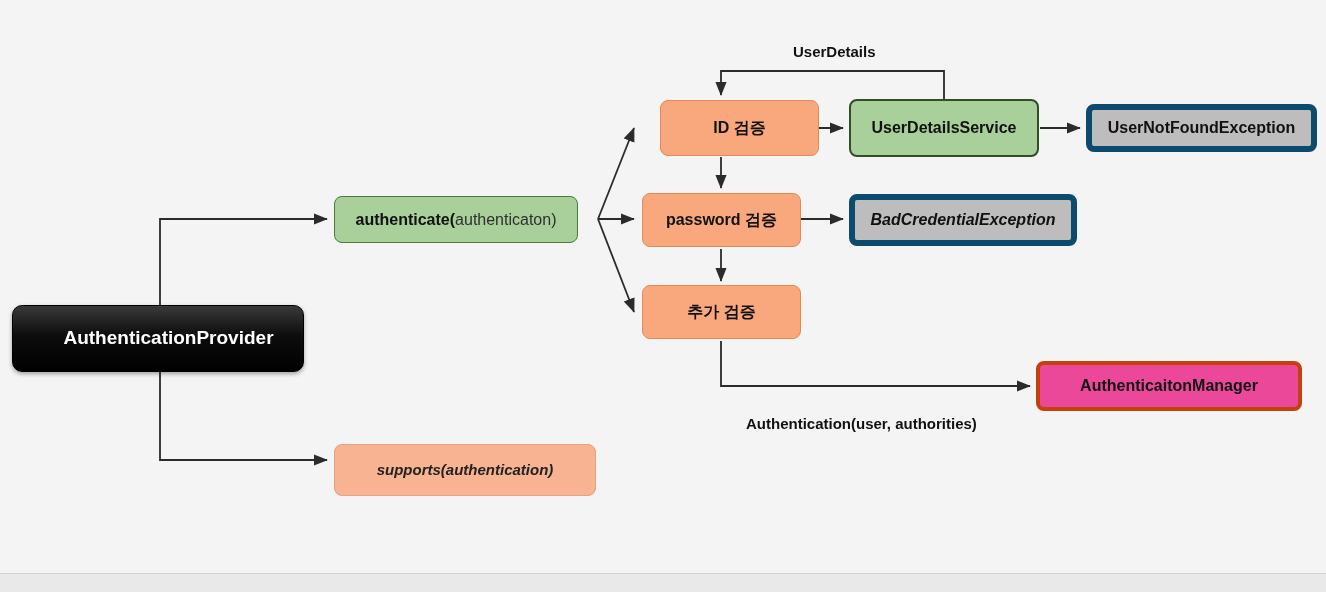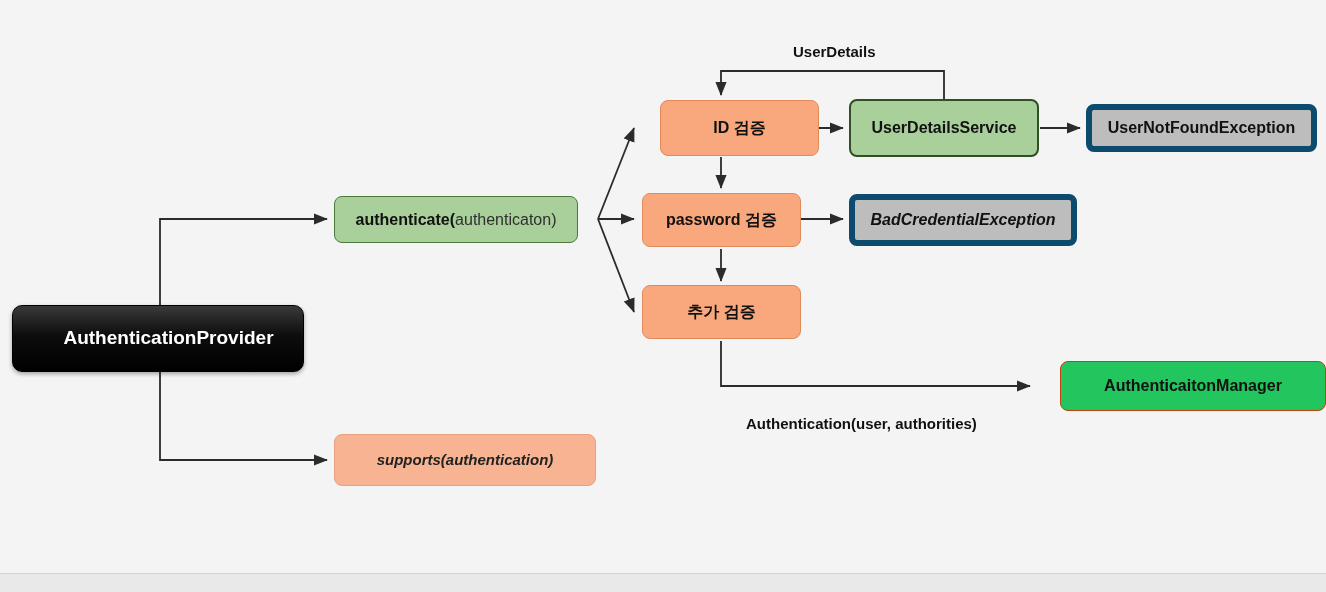--- a/index.html
+++ b/index.html
@@ -67,25 +67,24 @@
     color: #222;
     font-size: 15px;
   }
   .n-gray {
     background: #bdbdbd;
     border: 6px solid #0c4a6e;
     color: #111;
     font-size: 16px;
   }
   .n-yellow {
-    background: #22c55e;
-    border: 1px solid #c2410c;
+    background: #ec4899;
+    border: 4px solid #c2410c;
     color: #111;
     font-size: 16px;
-    margin-left: 24px;
   }
   .lbl-italic {
     font-style: italic;
     font-weight: bold;
   }
   .n-auth-label .thin {
     font-weight: normal;
     color: #2f2f2f;
   }
   .edge-label {
@@ -147,21 +146,21 @@
 
   <div class="node n-provider" style="left:12px; top:305px; width:292px; height:67px;">
     <span>AuthenticationProvider</span>
   </div>
 
   <div class="node n-green n-auth-label" style="left:334px; top:196px; width:244px; height:47px;">
     <span>authenticate(</span>
       <span class="thin">authenticaton)</span>
   </div>
 
-  <div class="node n-orange-soft" style="left:334px; top:434px; width:262px; height:52px;">
+  <div class="node n-orange-soft" style="left:334px; top:444px; width:262px; height:52px;">
     <span class="lbl-italic">supports(authentication)</span>
   </div>
 
   <div class="node n-orange" style="left:642px; top:100px; width:159px; height:56px;margin-left:18px;">
     <span>ID 검증</span>
   </div>
 
   <div class="node n-orange" style="left:642px; top:285px; width:159px; height:54px;">
     <span>추가 검증</span>
   </div>

